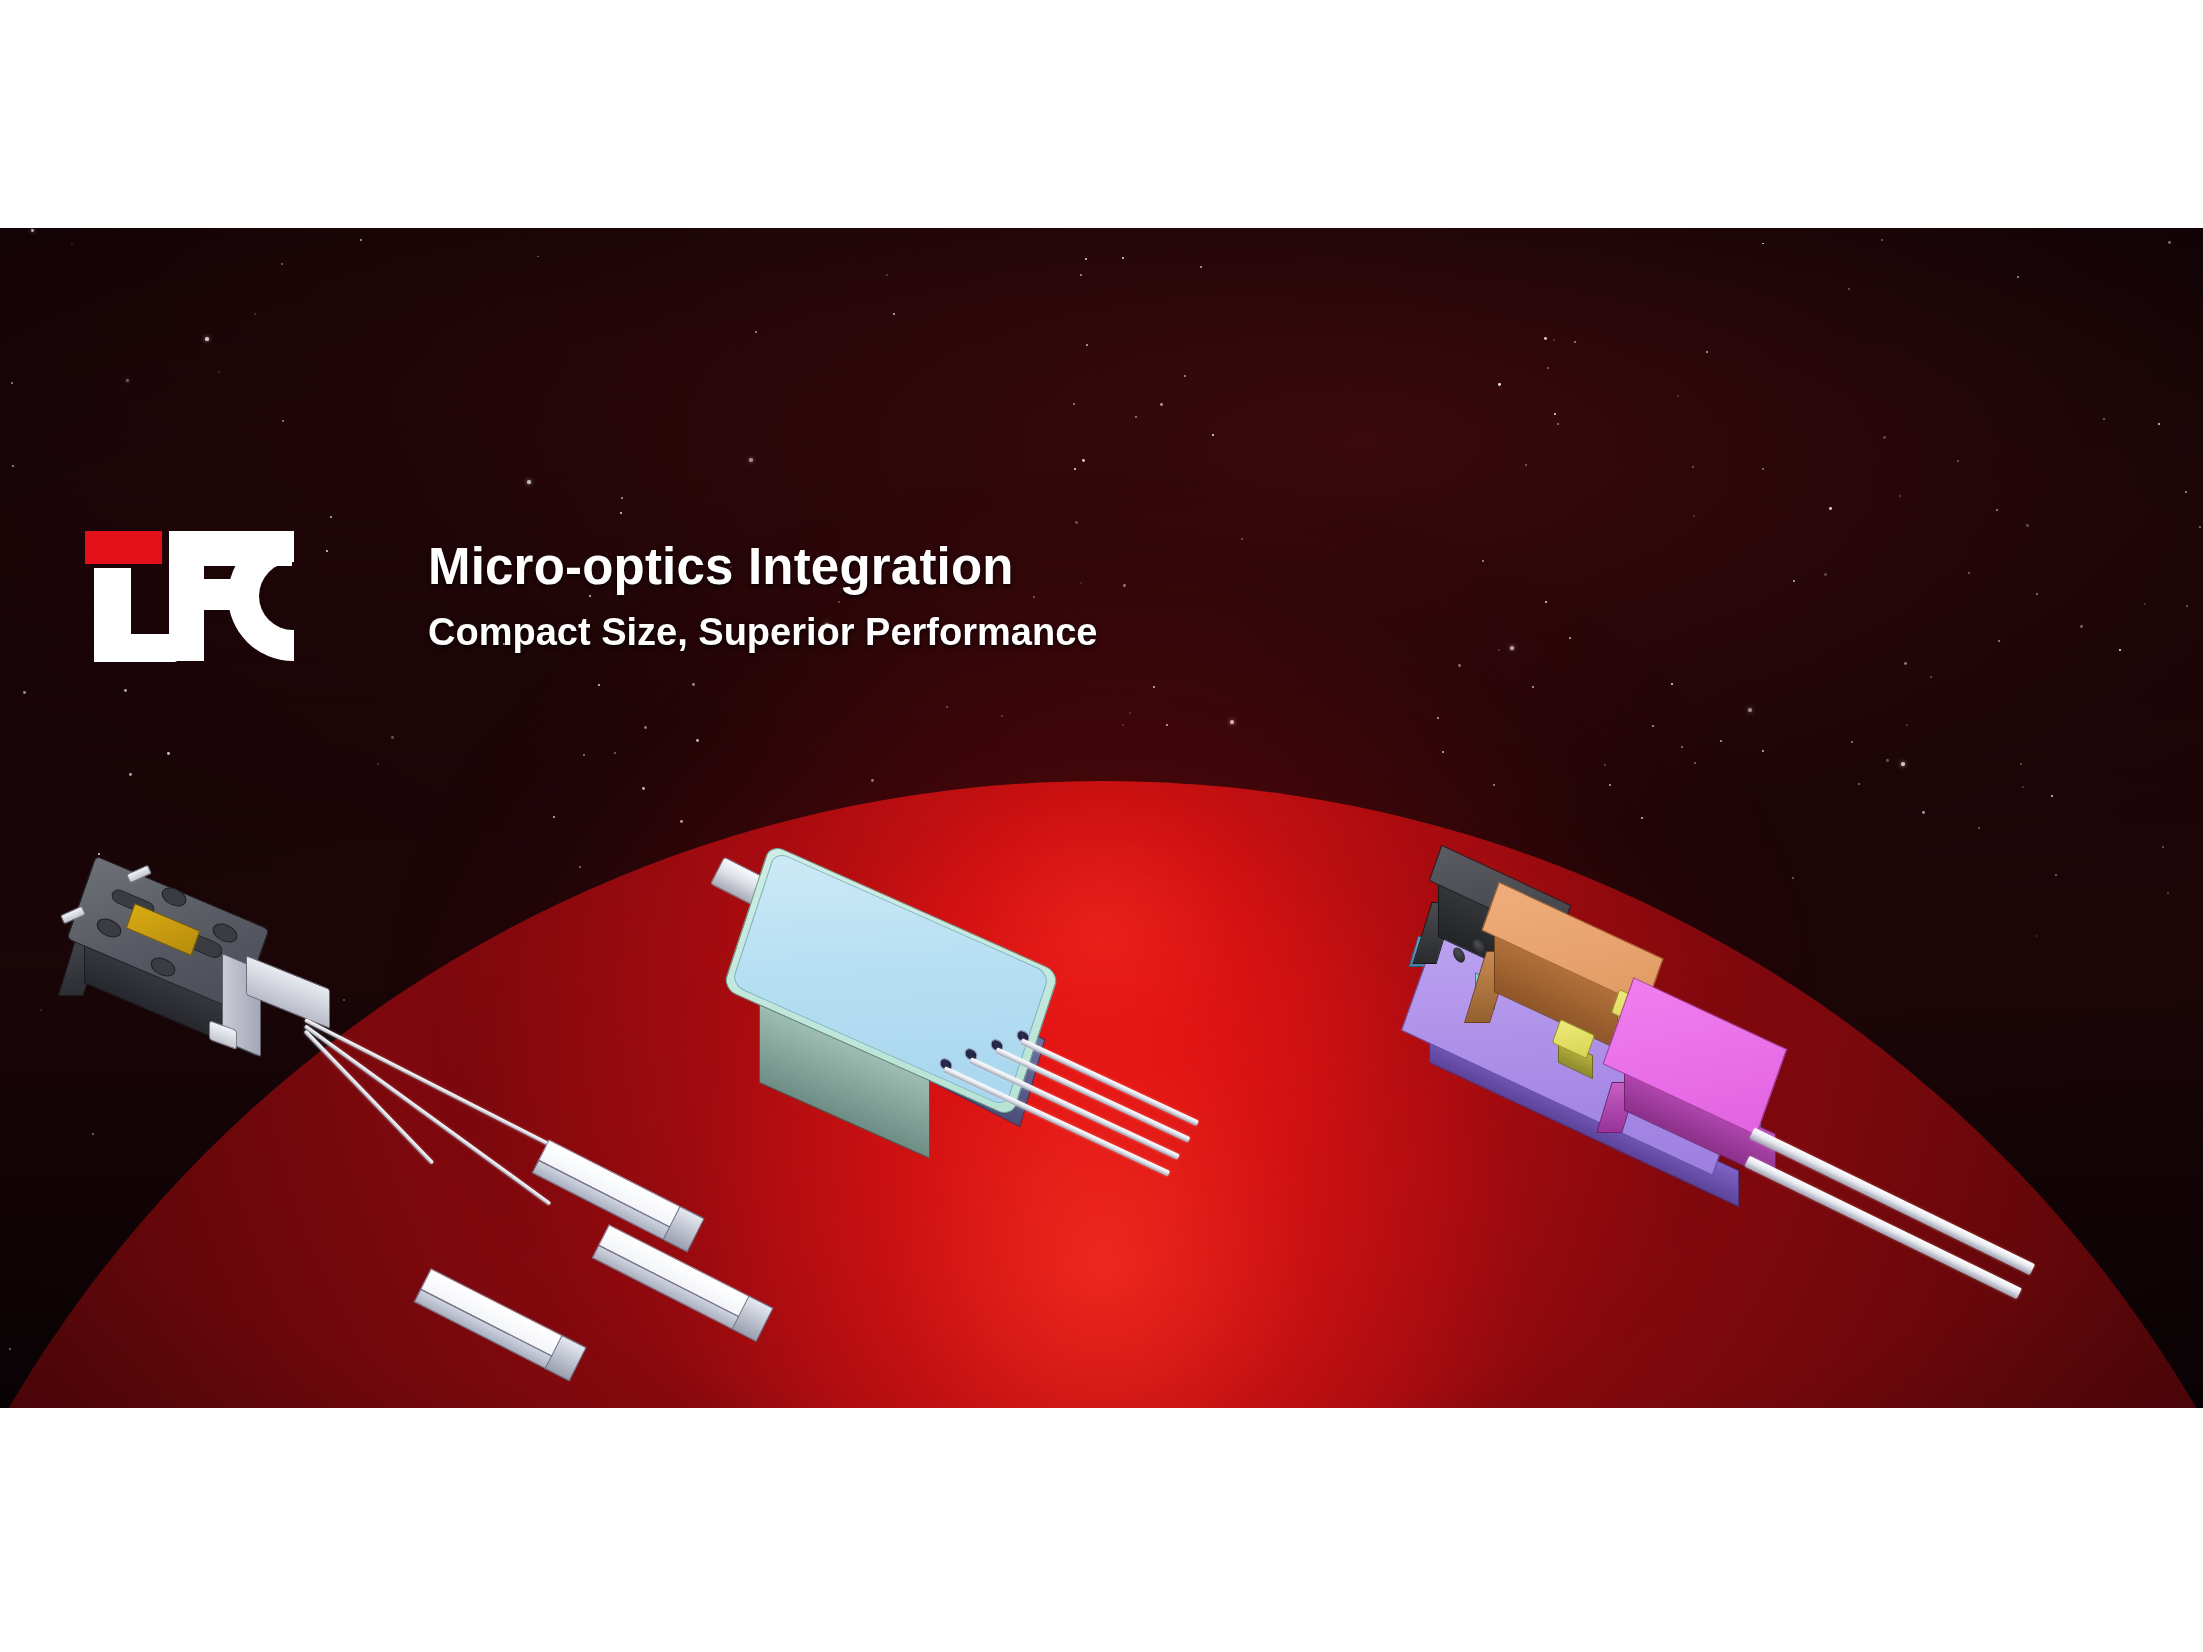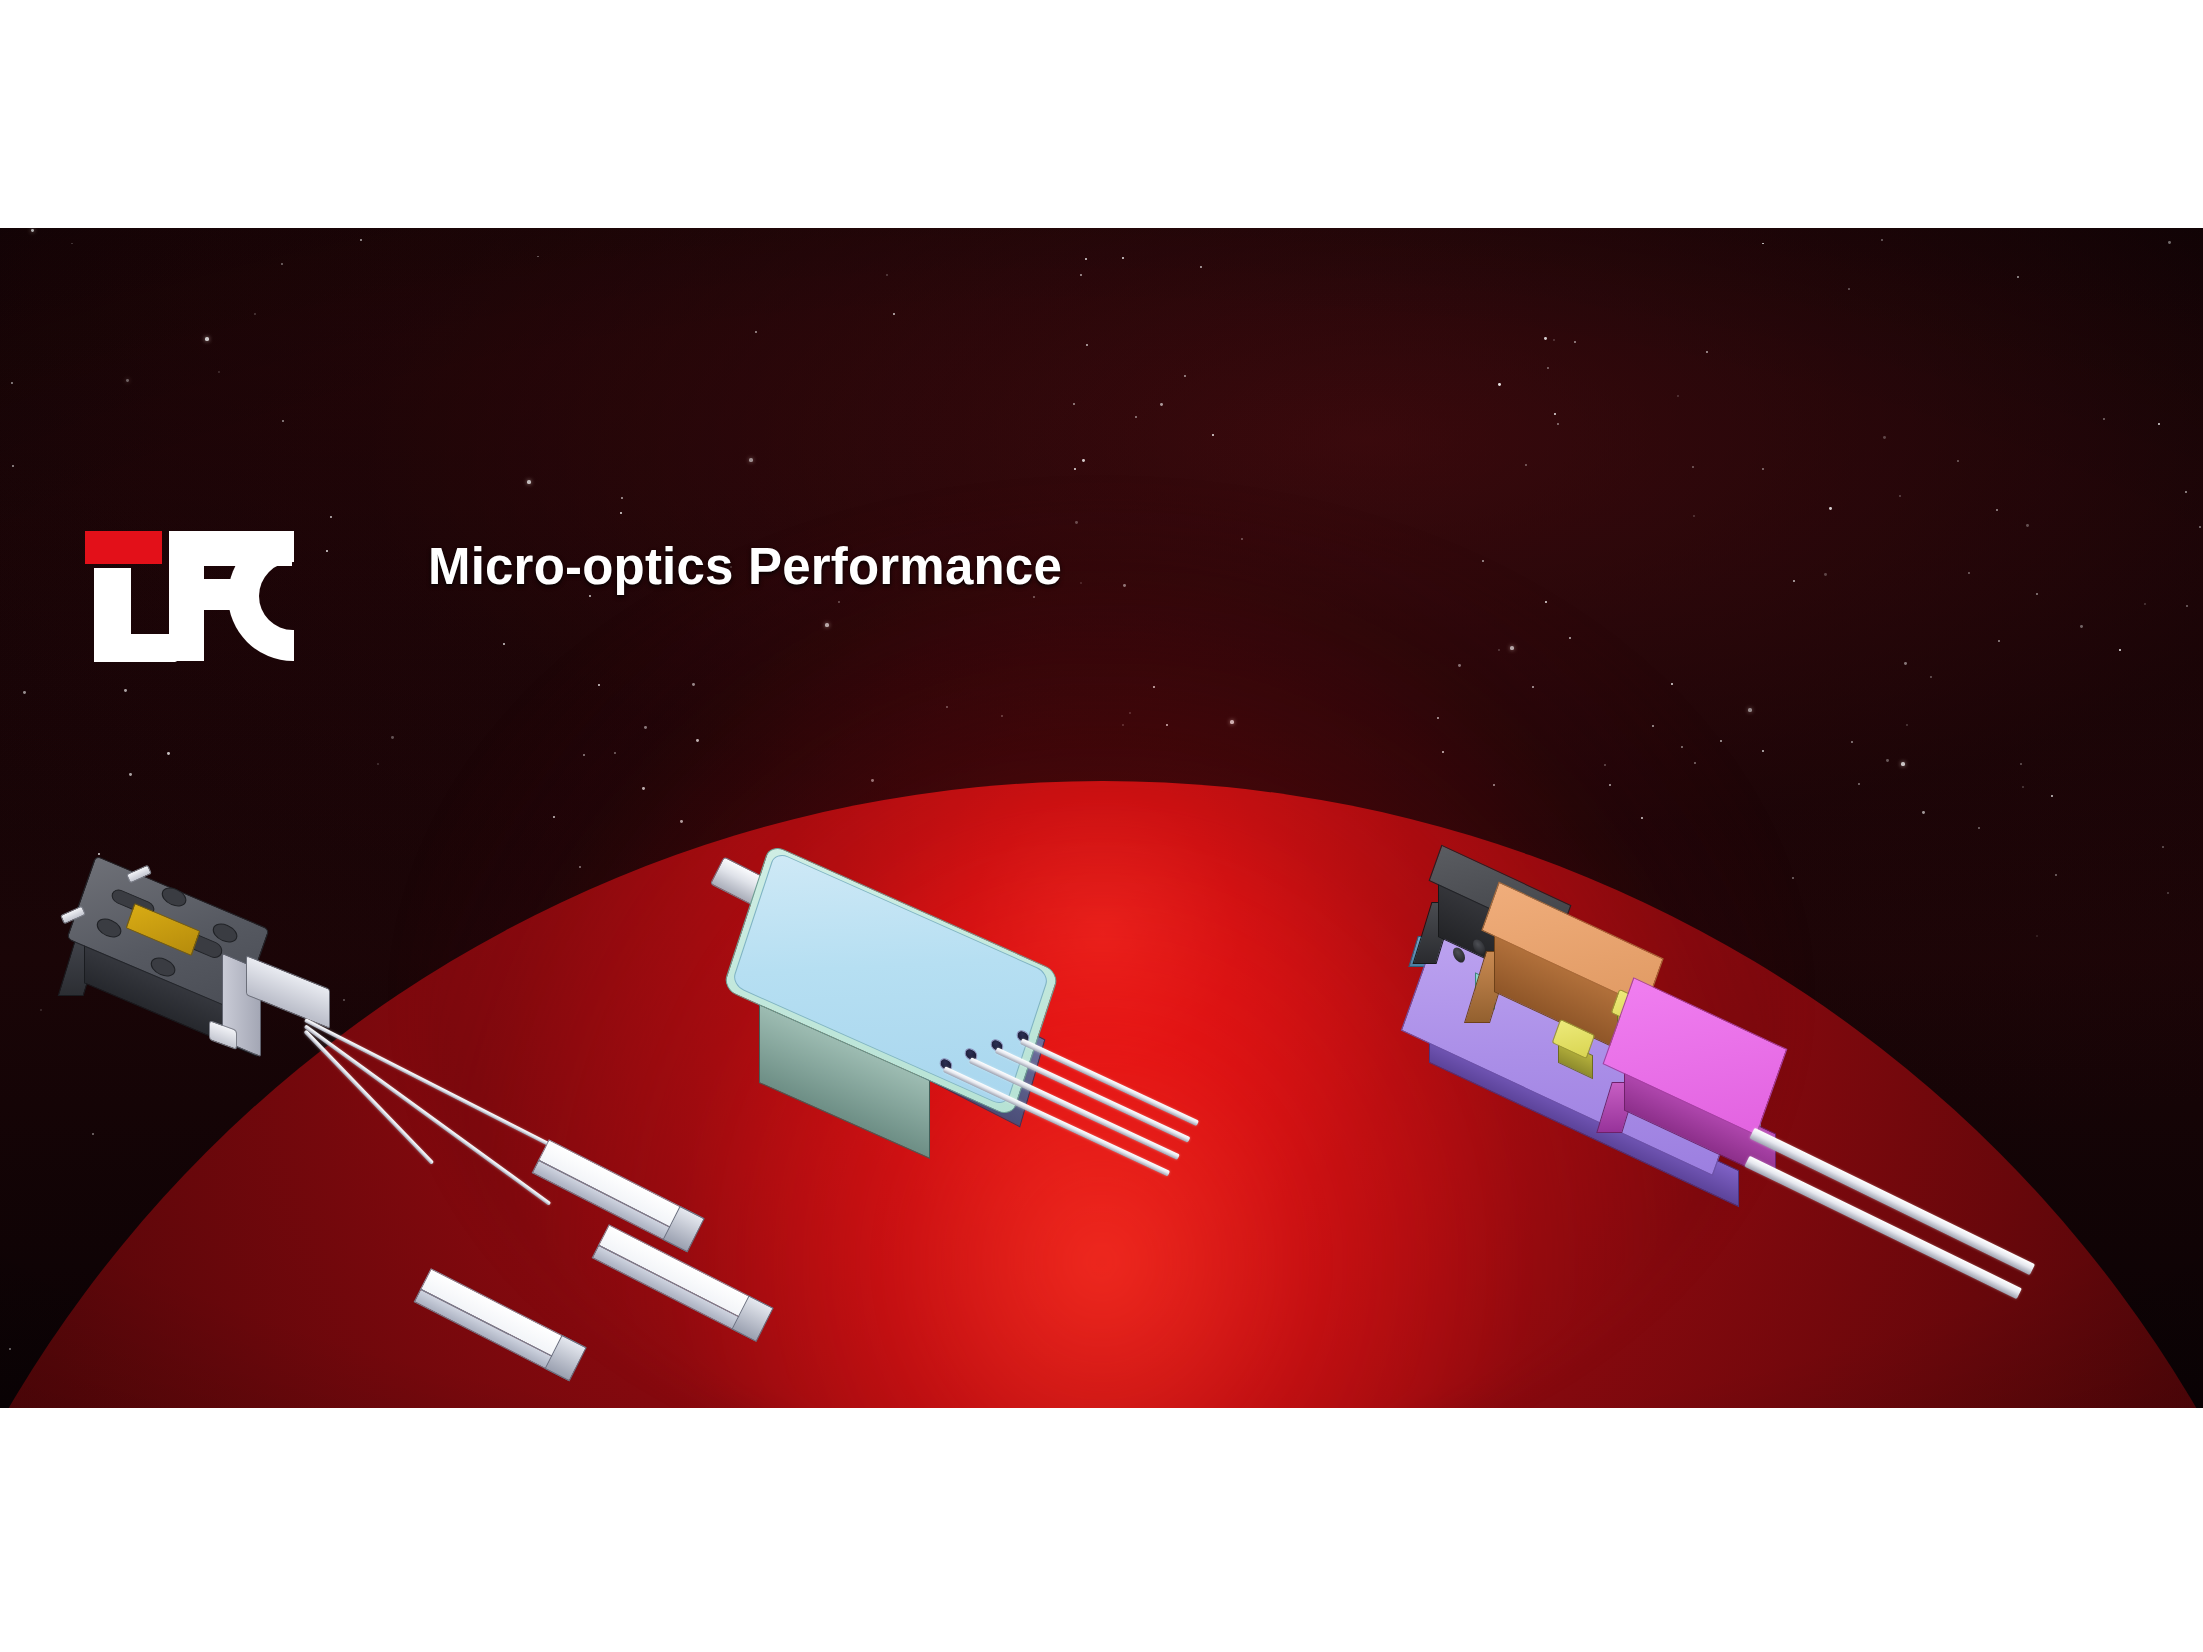--- a/index.html
+++ b/index.html
@@ -437,21 +437,22 @@
       <div class="red-blk"></div>
       <div class="l-v"></div>
       <div class="l-h"></div>
       <div class="f-top"></div>
       <div class="f-stem"></div>
       <div class="f-mid"></div>
       <div class="c"></div>
     </div>
 
     <div id="headline">
-      <div class="h-title">Micro-optics Performance</div>
+      <div class="h-title">Micro-optics Integration</div>
+      <div class="h-sub">Compact Size, Superior Performance</div>
     </div>
 
 
     <div class="prod" id="mcf">
       <div class="face mcf-body-side"></div>
       <div class="face mcf-body-front"></div>
       <div class="face mcf-body-top"></div>
 
       <div class="mcf-hole" style="left:42px;  top:57px;  width:24px; height:18.4px;"></div>
       <div class="mcf-hole" style="left:107px; top:26px;  width:24px; height:18.4px;"></div>

